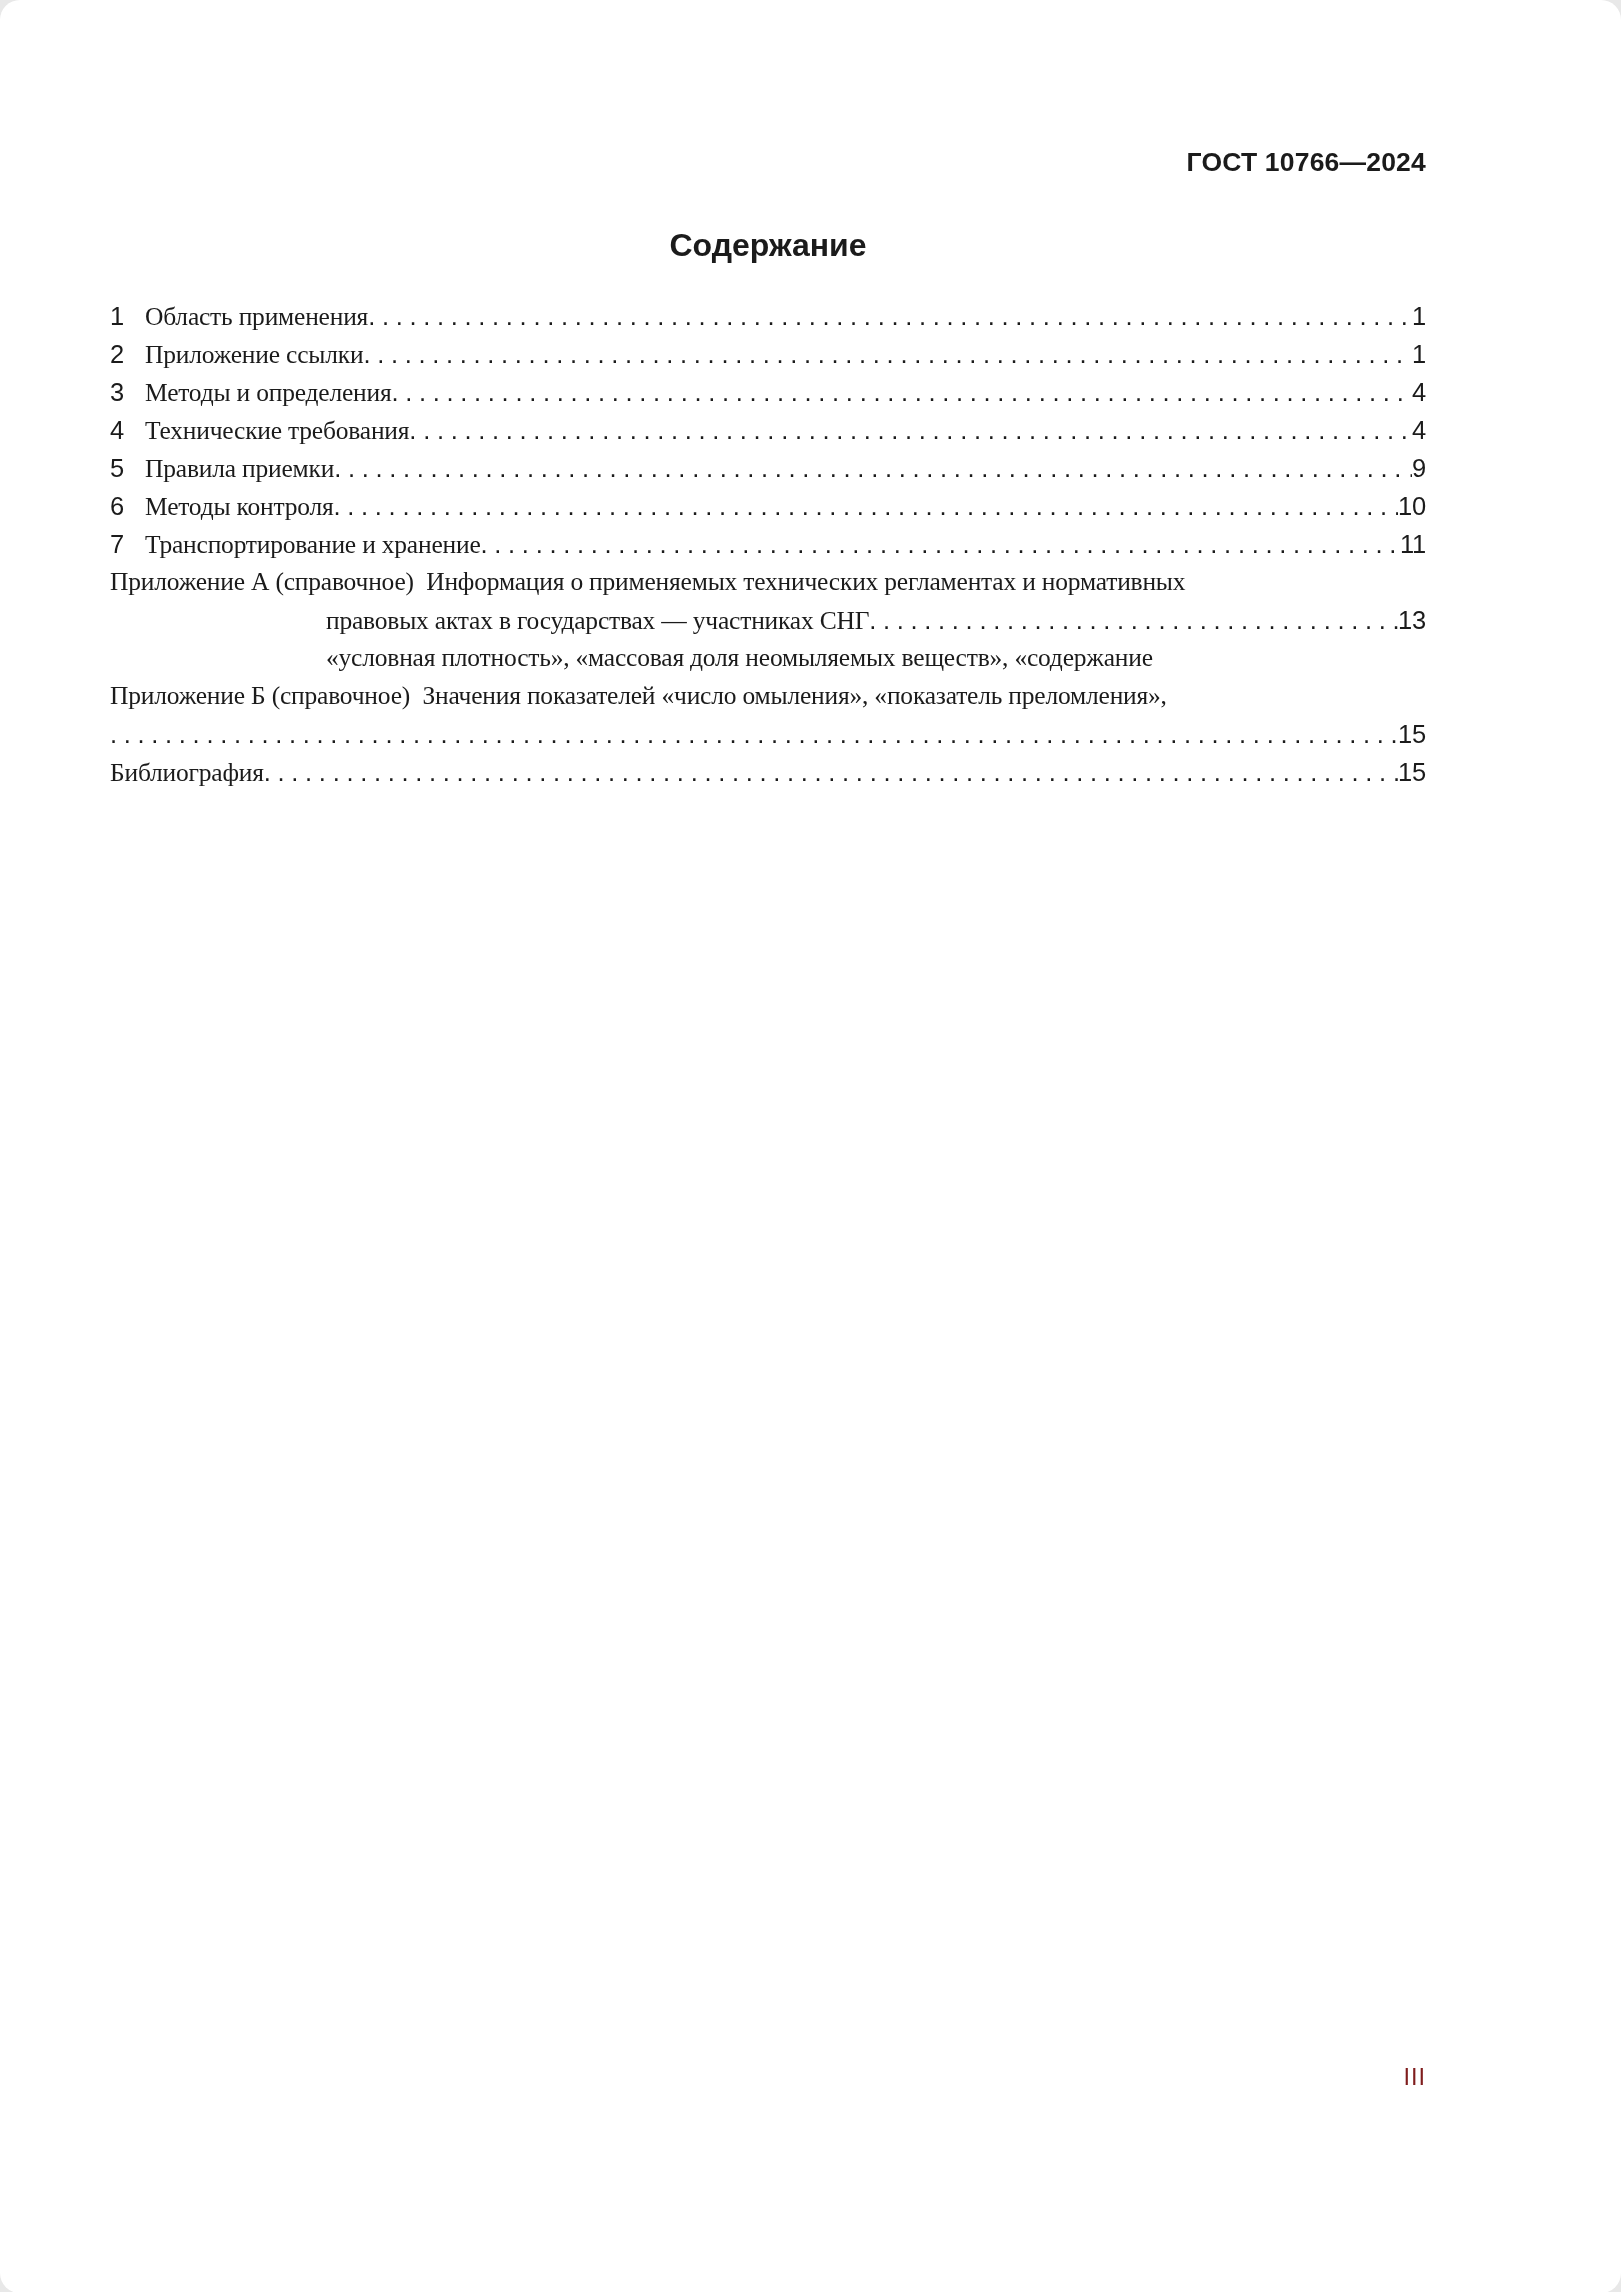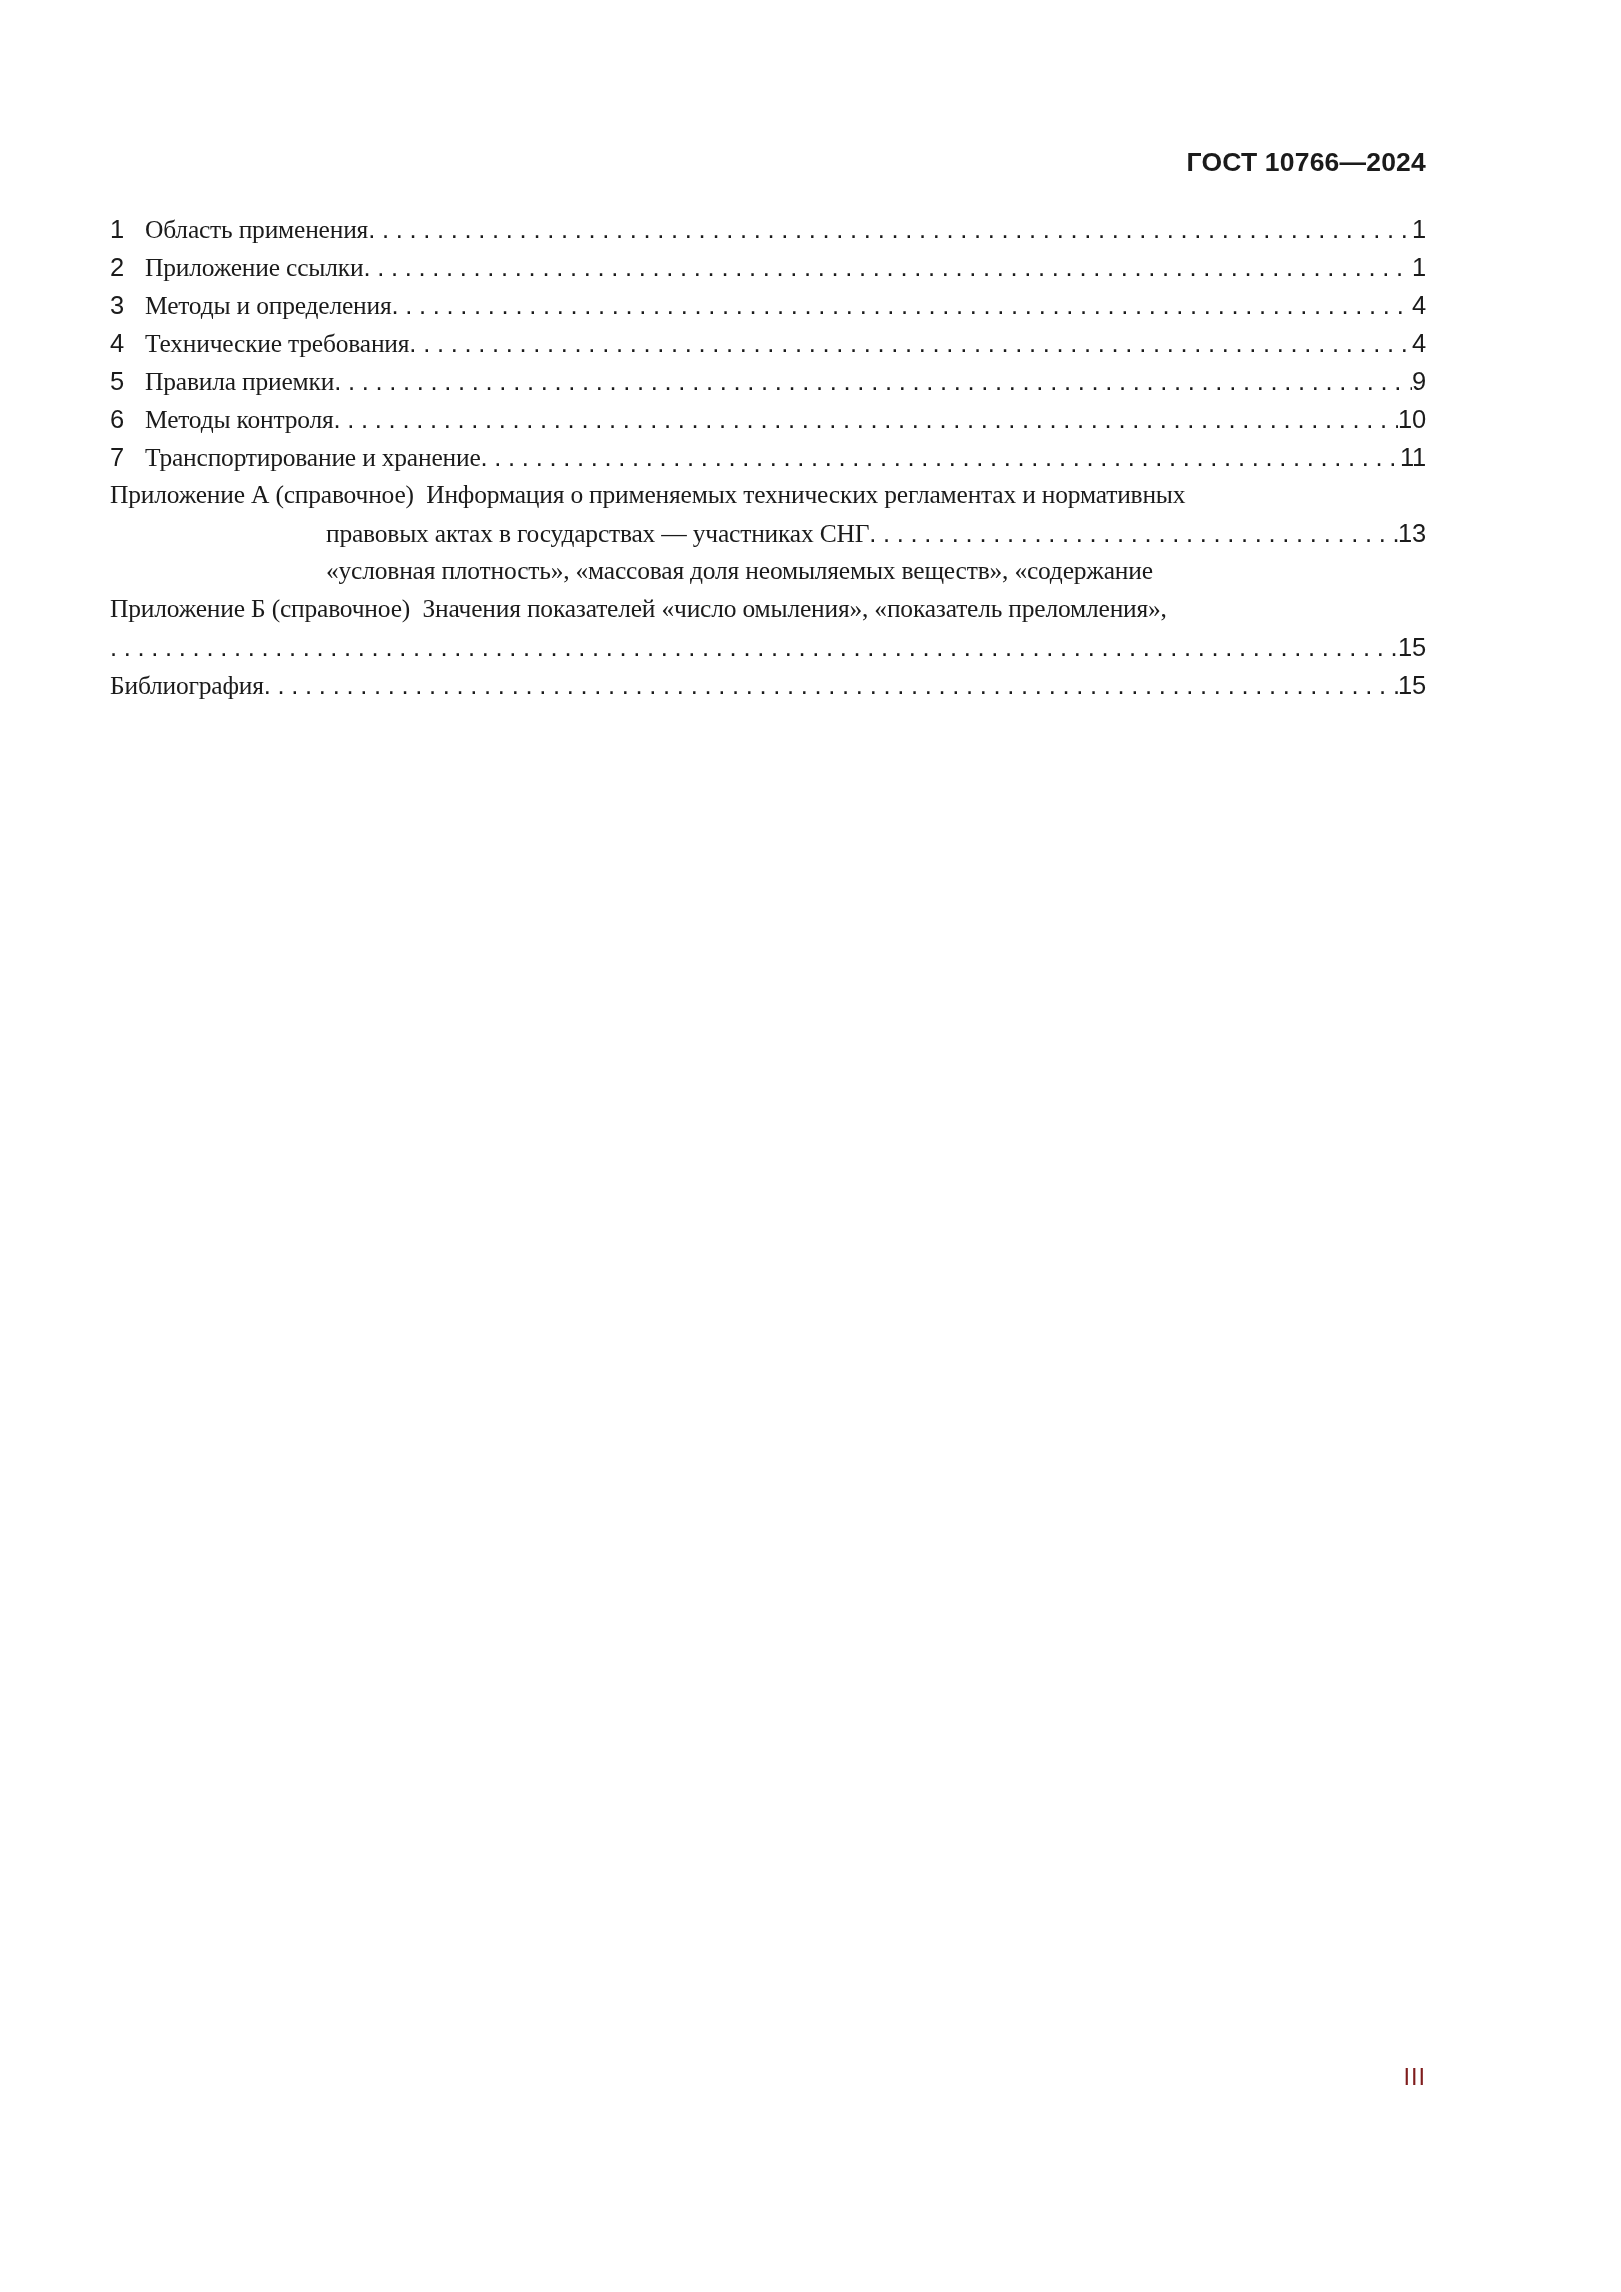--- a/index.html
+++ b/index.html
@@ -8,20 +8,21 @@
     background: #e8e8e8;
   }
   .page {
     position: relative;
     width: 1621px;
     height: 2293px;
     background: #ffffff;
     font-family: "Liberation Sans", sans-serif;
     color: #1b1b1b;
     overflow: hidden;
+    border-radius: 20px;
   }
   .content {
     position: absolute;
     left: 110px;
     right: 195px;
     top: 0;
   }
   .doc-header {
     margin-top: 147px;
     text-align: right;
@@ -83,20 +84,21 @@
     color: #7f1d1d;
   }
 </style>
 </head>
 <body>
 
 <div class="page">
   <div class="content">
     <div class="doc-header">ГОСТ 10766—2024</div>
 
+    <div class="doc-title">Содержание</div>
 
     <div class="toc" id="toc">
         <div class="toc-row">
     <span class="toc-num">1</span>
     <span class="toc-text">Область применения</span>
     <span class="dot-leader"></span>
     <span class="toc-page">1</span>
   </div>
         <div class="toc-row">
     <span class="toc-num">2</span>

